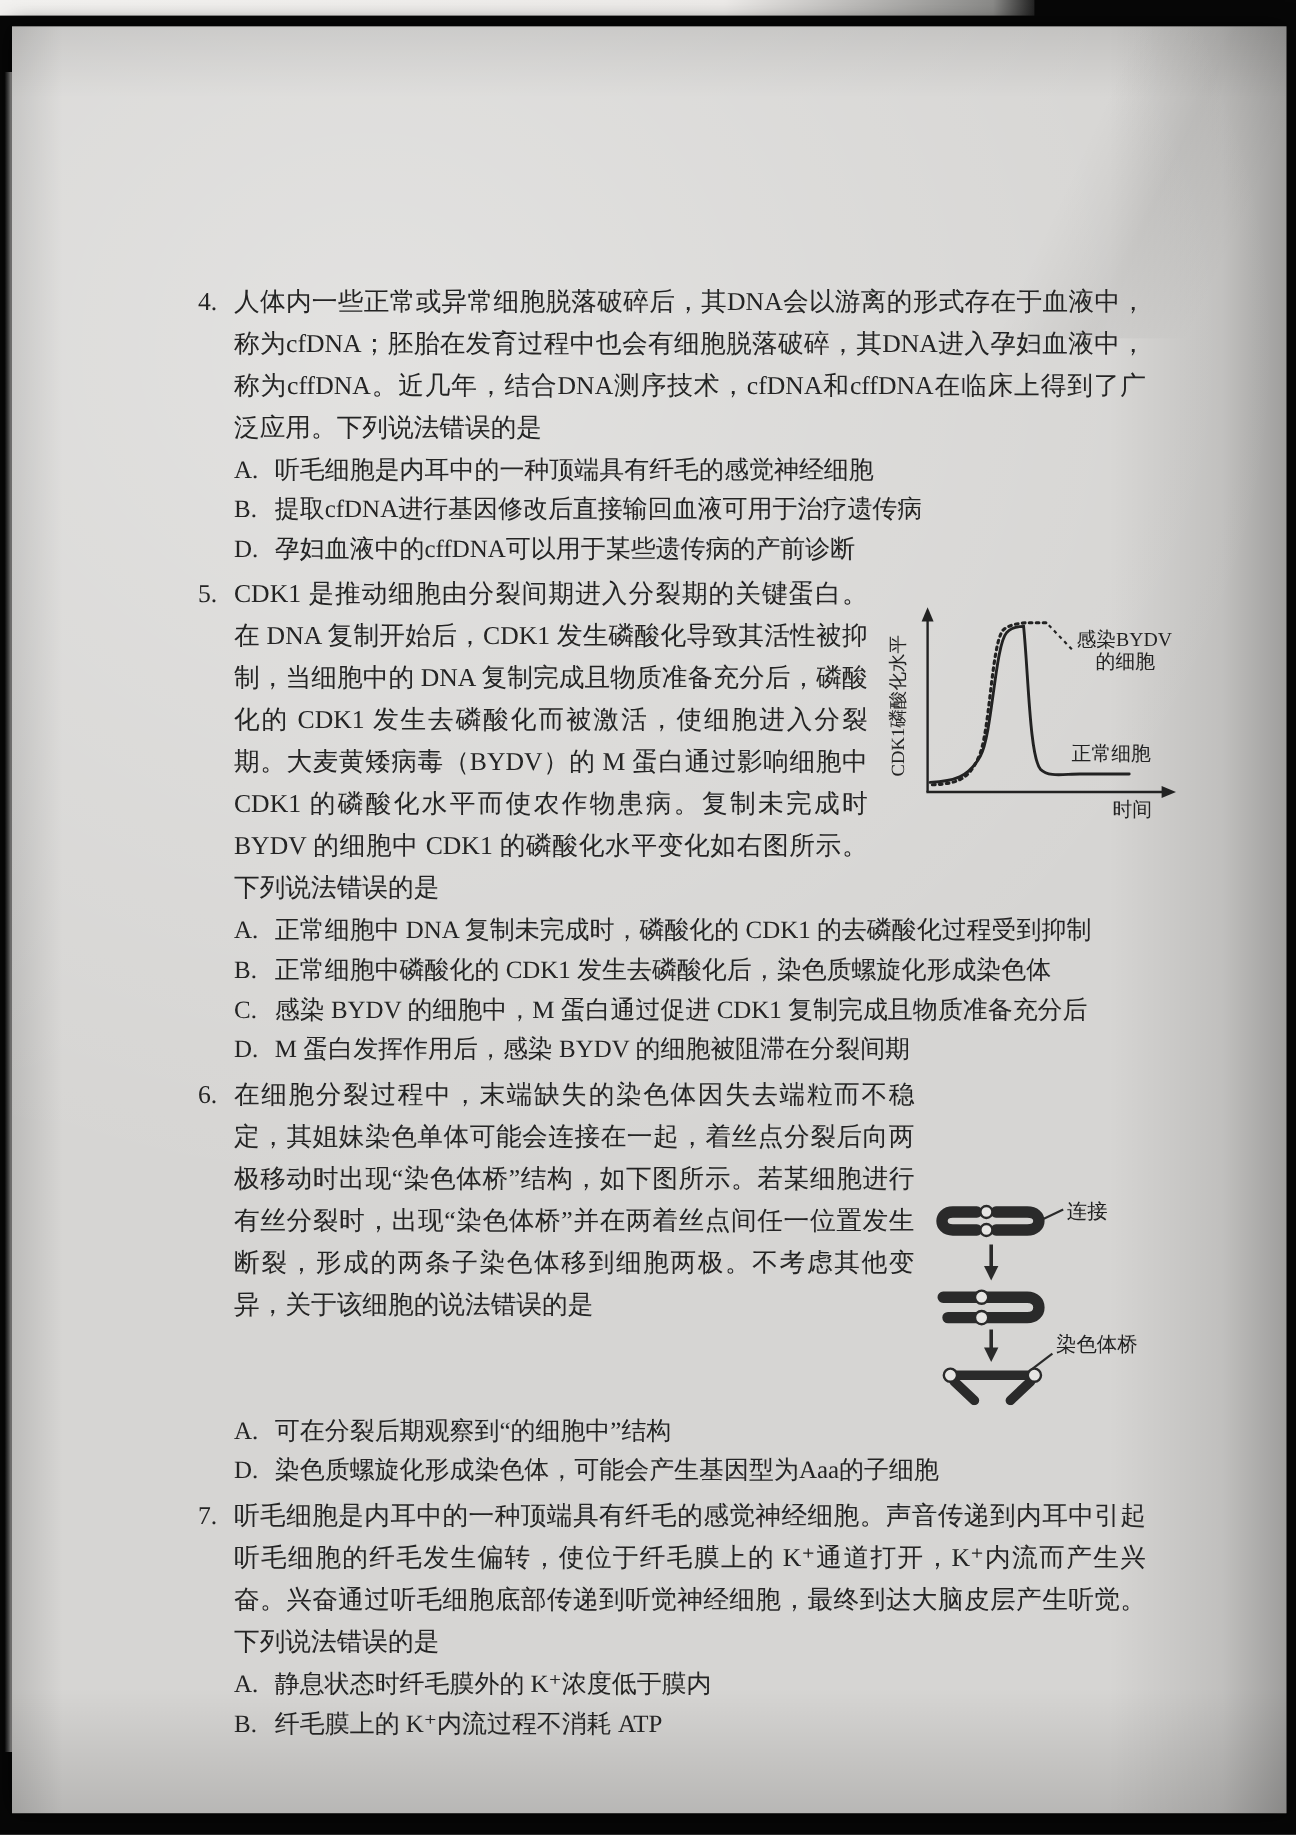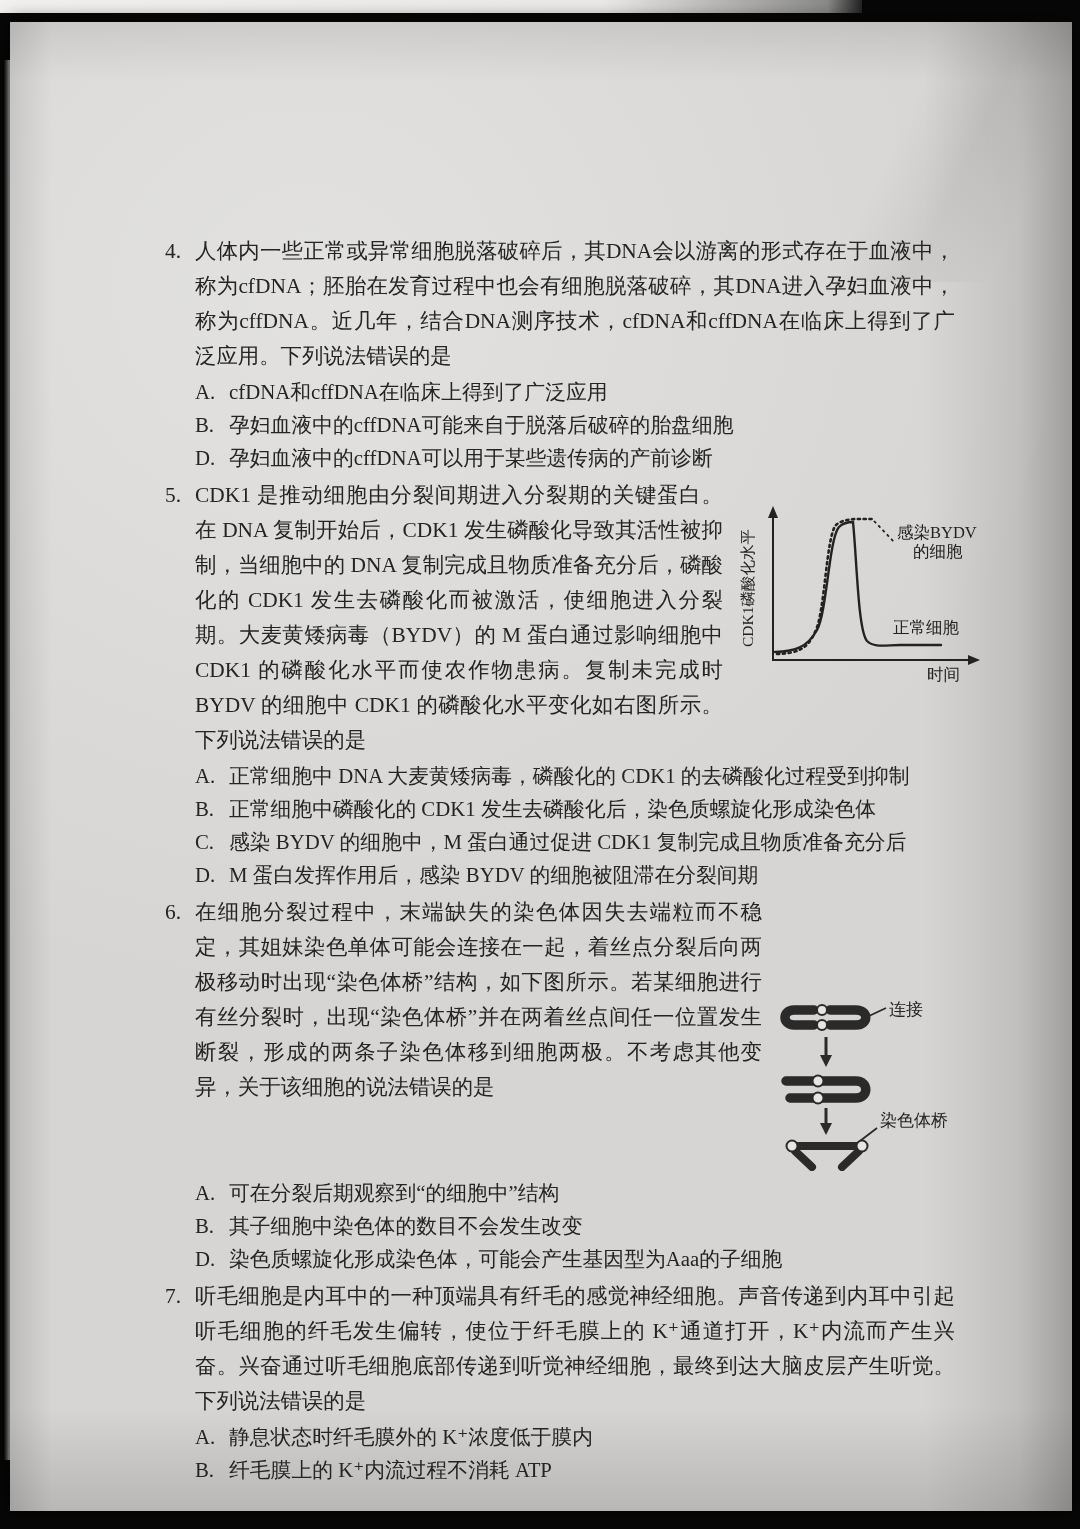--- a/index.html
+++ b/index.html
@@ -56,22 +56,22 @@
 
 <div class="paper">
   <div class="content">
 
     <div class="question">
       <div class="qrow">
         <span class="qnum">4.</span>
         <div class="stem"><span>人体内一些正常或异常细胞脱落破碎后，其DNA会以游离的形式存在于血液中，称为cfDNA；胚胎在发育过程中也会有细胞脱落破碎，其DNA进入孕妇血液中，称为cffDNA。近几年，结合DNA测序技术，cfDNA和cffDNA在临床上得到了广泛应用。下列说法错误的是</span></div>
       </div>
       <div class="options">
-        <div class="option"><span class="opt-label">A.</span><span>cfDNA和cffDNA在临床上得到了广泛应用</span></div>
-        <div class="option"><span class="opt-label">B.</span><span>孕妇血液中的cffDNA可能来自于脱落后破碎的胎盘细胞</span></div>
+        <div class="option"><span class="opt-label">A.</span><span>听毛细胞是内耳中的一种顶端具有纤毛的感觉神经细胞</span></div>
+        <div class="option"><span class="opt-label">B.</span><span>提取cfDNA进行基因修改后直接输回血液可用于治疗遗传病</span></div>
         <div class="option"><span class="opt-label">D.</span><span>孕妇血液中的cffDNA可以用于某些遗传病的产前诊断</span></div>
       </div>
     </div>
 
     <div class="question">
       <div class="qrow">
         <span class="qnum">5.</span>
         <div class="stem">
           <div class="fig fig-chart">
             <svg width="250" height="182" viewBox="0 0 250 182">
@@ -89,21 +89,21 @@
               <text x="18" y="86" font-size="15.5" text-anchor="middle" transform="rotate(-90 18 86)">CDK1磷酸化水平</text>
               <text x="162" y="36" font-size="16.5">感染BYDV</text>
               <text x="178" y="55" font-size="16.5">的细胞</text>
               <text x="158" y="131" font-size="16.5">正常细胞</text>
               <text x="192" y="178" font-size="16.5">时间</text>
             </svg>
           </div><span>CDK1 是推动细胞由分裂间期进入分裂期的关键蛋白。在 DNA 复制开始后，CDK1 发生磷酸化导致其活性被抑制，当细胞中的 DNA 复制完成且物质准备充分后，磷酸化的 CDK1 发生去磷酸化而被激活，使细胞进入分裂期。大麦黄矮病毒（BYDV）的 M 蛋白通过影响细胞中 CDK1 的磷酸化水平而使农作物患病。复制未完成时 BYDV 的细胞中 CDK1 的磷酸化水平变化如右图所示。下列说法错误的是</span>
         </div>
       </div>
       <div class="options">
-        <div class="option"><span class="opt-label">A.</span><span>正常细胞中 DNA 大麦黄矮病毒，磷酸化的 CDK1 的去磷酸化过程受到抑制</span></div>
+        <div class="option"><span class="opt-label">A.</span><span>正常细胞中 DNA 复制未完成时，磷酸化的 CDK1 的去磷酸化过程受到抑制</span></div>
         <div class="option"><span class="opt-label">B.</span><span>正常细胞中磷酸化的 CDK1 发生去磷酸化后，染色质螺旋化形成染色体</span></div>
         <div class="option"><span class="opt-label">C.</span><span>感染 BYDV 的细胞中，M 蛋白通过促进 CDK1 复制完成且物质准备充分后</span></div>
         <div class="option"><span class="opt-label">D.</span><span>M 蛋白发挥作用后，感染 BYDV 的细胞被阻滞在分裂间期</span></div>
       </div>
     </div>
 
     <div class="question">
       <div class="qrow">
         <span class="qnum">6.</span>
         <div class="stem">
@@ -133,21 +133,20 @@
               <line x1="25" y1="156" x2="42" y2="172" stroke="#2a2a2a" stroke-width="8" stroke-linecap="round"></line>
               <line x1="89" y1="156" x2="72" y2="172" stroke="#2a2a2a" stroke-width="8" stroke-linecap="round"></line>
               <circle cx="22" cy="151" r="5.5" fill="#e6e5e3" stroke="#2a2a2a" stroke-width="2"></circle>
               <circle cx="92" cy="151" r="5.5" fill="#e6e5e3" stroke="#2a2a2a" stroke-width="2"></circle>
             </svg>
           </div><span>在细胞分裂过程中，末端缺失的染色体因失去端粒而不稳定，其姐妹染色单体可能会连接在一起，着丝点分裂后向两极移动时出现“染色体桥”结构，如下图所示。若某细胞进行有丝分裂时，出现“染色体桥”并在两着丝点间任一位置发生断裂，形成的两条子染色体移到细胞两极。不考虑其他变异，关于该细胞的说法错误的是</span>
         </div>
       </div>
       <div class="options">
         <div class="option"><span class="opt-label">A.</span><span>可在分裂后期观察到“的细胞中”结构</span></div>
-        <div class="option"><span class="opt-label">B.</span><span>其子细胞中染色体的数目不会发生改变</span></div>
         <div class="option"><span class="opt-label">D.</span><span>染色质螺旋化形成染色体，可能会产生基因型为Aaa的子细胞</span></div>
       </div>
     </div>
 
     <div class="question">
       <div class="qrow">
         <span class="qnum">7.</span>
         <div class="stem"><span>听毛细胞是内耳中的一种顶端具有纤毛的感觉神经细胞。声音传递到内耳中引起听毛细胞的纤毛发生偏转，使位于纤毛膜上的 K⁺通道打开，K⁺内流而产生兴奋。兴奋通过听毛细胞底部传递到听觉神经细胞，最终到达大脑皮层产生听觉。下列说法错误的是</span></div>
       </div>
       <div class="options">

